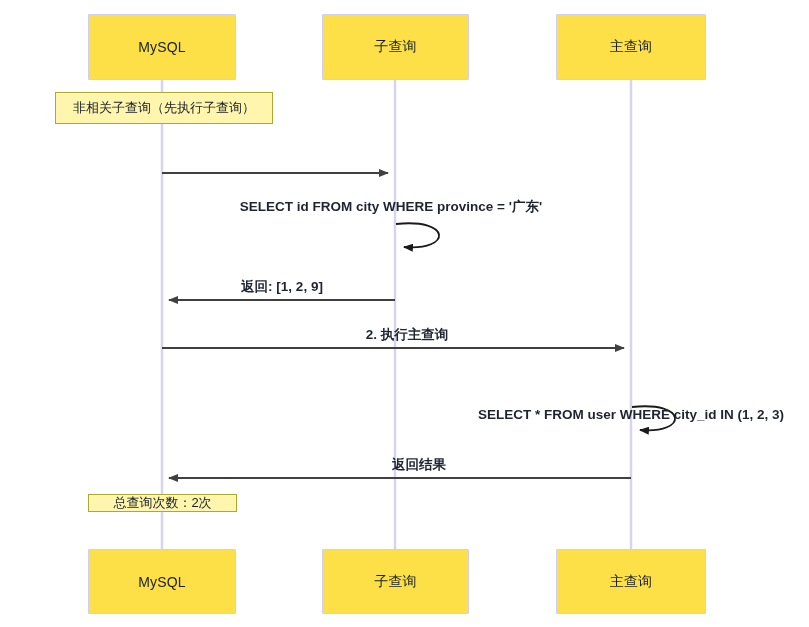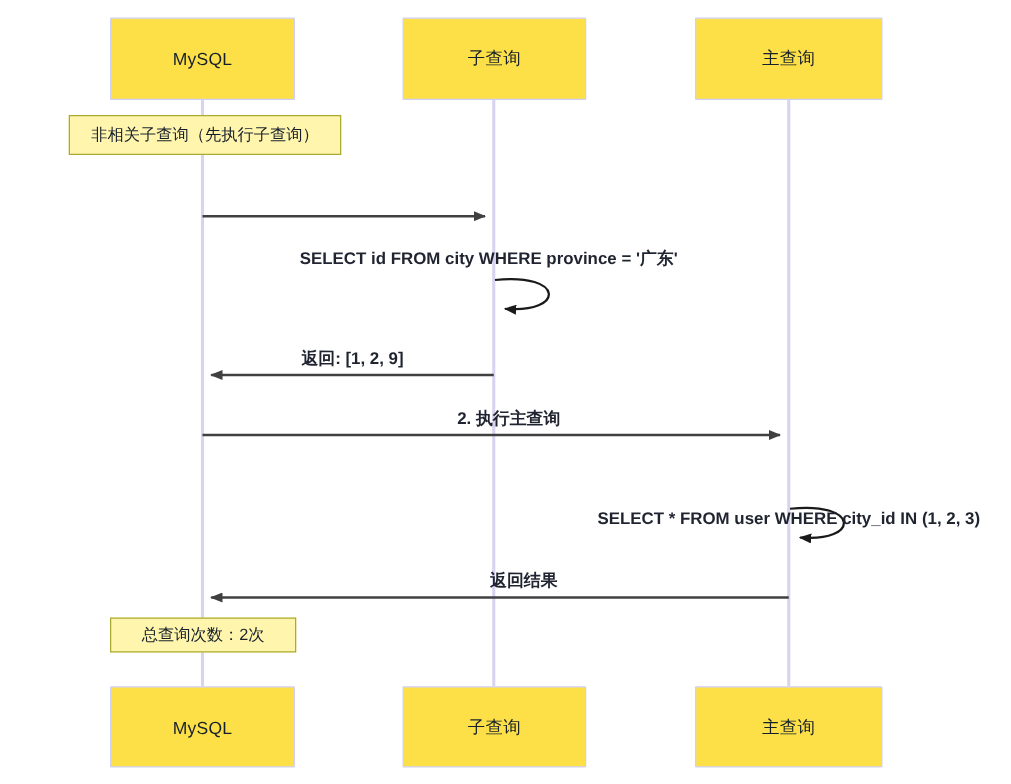--- a/index.html
+++ b/index.html
@@ -127,21 +127,21 @@
   <div class="actor-box" style="left:322px; top:549px; width:147px; height:65px;">
     <span class="actor-label">子查询</span>
   </div>
   <div class="actor-box" style="left:556px; top:549px; width:150px; height:65px;">
     <span class="actor-label">主查询</span>
   </div>
 
   <div class="note-box" style="left:55px; top:92px; width:218px; height:32px;">
     <span class="note-label">非相关子查询（先执行子查询）</span>
   </div>
-  <div class="note-box" style="left:88px; top:494px; width:149px; height:28px;">
+  <div class="note-box" style="left:88px; top:494px; width:149px; height:18px;">
     <span class="note-label">总查询次数：2次</span>
   </div>
 
 
   <div class="sql-label" style="left:391px; top:198px;">SELECT id FROM city WHERE province = '广东'</div>
 
   <div class="msg-label" style="left:282px; top:278px;">返回: [1, 2, 9]</div>
 
   <div class="msg-label" style="left:407px; top:326px;">2. 执行主查询</div>
 

